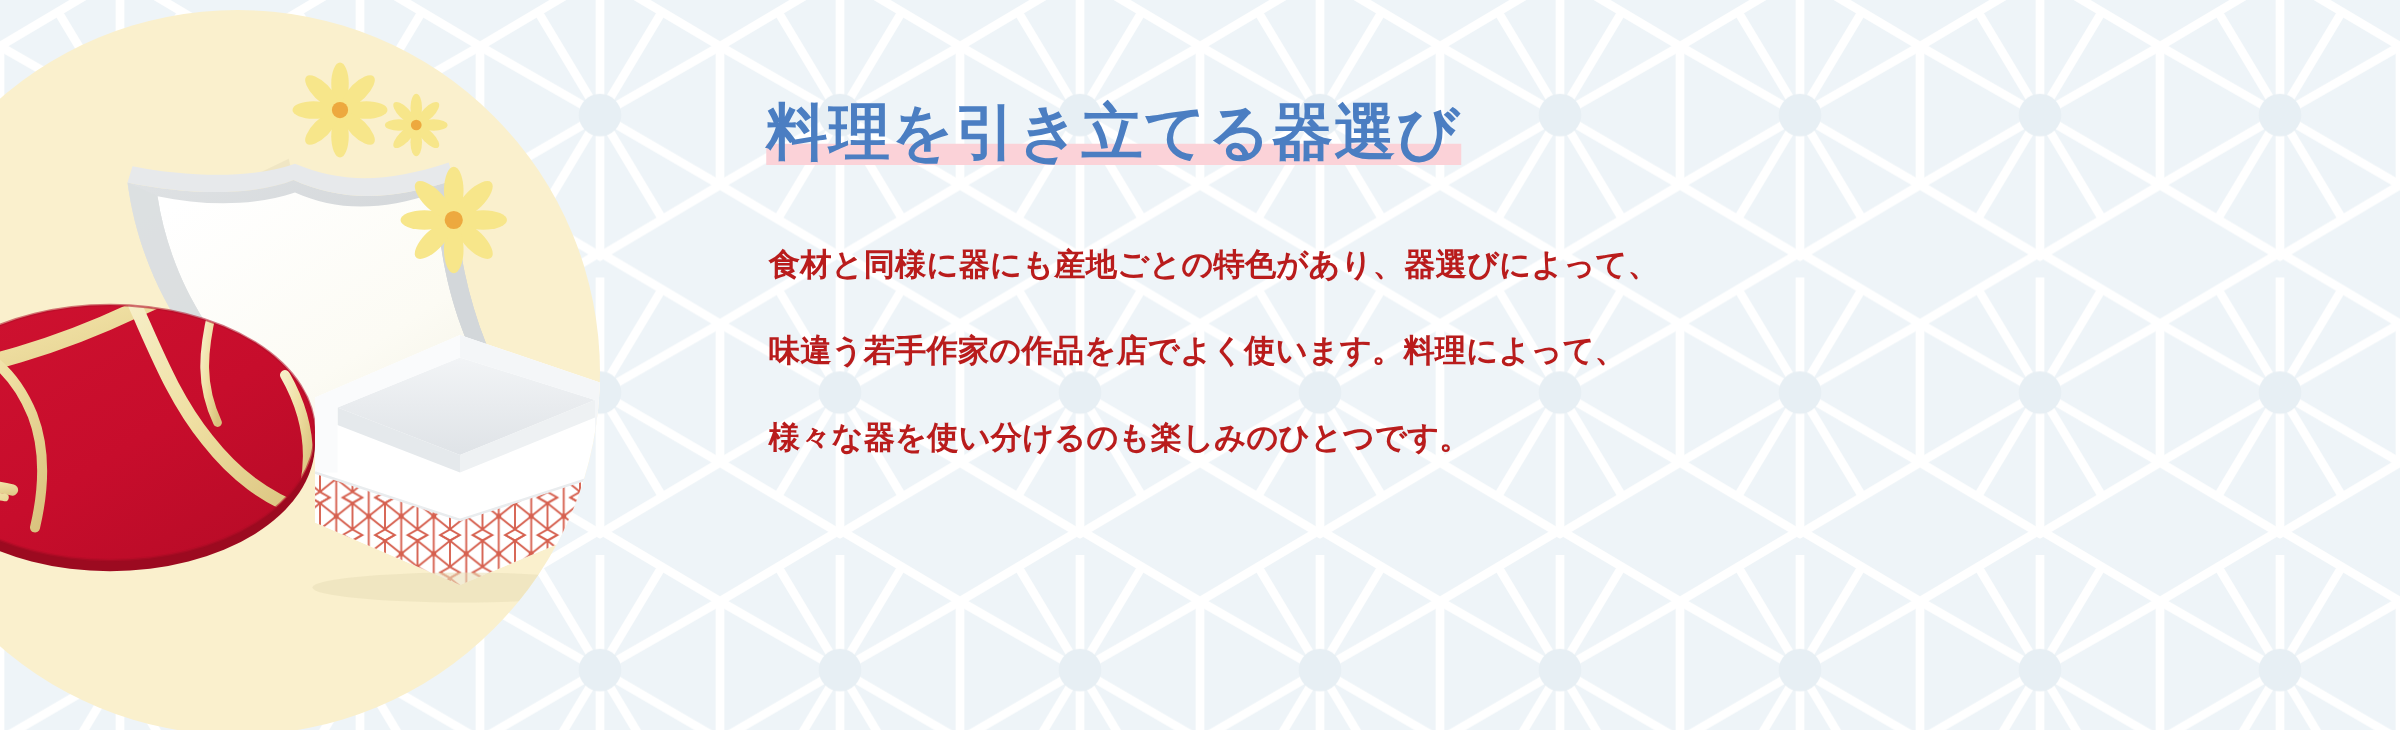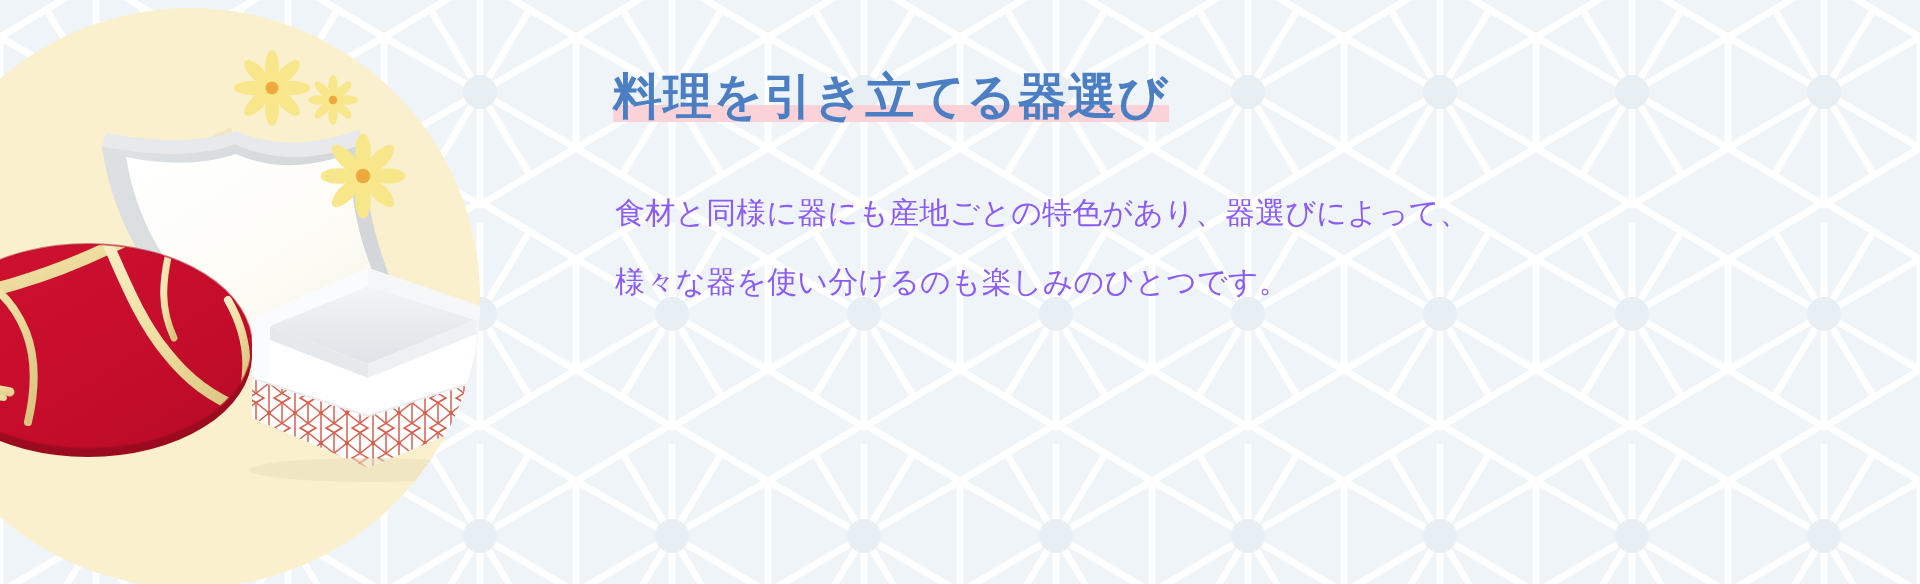--- a/index.html
+++ b/index.html
@@ -31,21 +31,21 @@
   }
 
   
   .content {
     position:absolute;
     left:613px; top:0;
     width:1000px; height:584px;
   }
   .title-wrap {
     position:absolute;
-    left:0; top:68px;
+    left:0; top:78px;
     display:inline-block;
     text-align:right;
   }
   .title-underline {
     position:absolute;
     left:0; bottom:4px;
     width:100%;
     height:17px;
     background:#fbd2d8;
     z-index:0;
@@ -59,24 +59,24 @@
     color:#4b7ec2;
     letter-spacing:0.02em;
     white-space:nowrap;
   }
   .body-copy {
     position:absolute;
     left:2px; top:178px;
     width:840px;
   }
   .body-line {
-    font-size:30px;
+    font-size:25px;
     line-height:69px;
-    color:#8b5cf6;
-    font-weight:400;
+    color:#b91c1c;
+    font-weight:700;
     letter-spacing:0.005em;
     white-space:nowrap;
   }
 </style>
 </head>
 <body>
 
 <div class="stage">
 
   <svg class="bg-pattern" viewBox="0 0 1920 584" preserveAspectRatio="none" aria-hidden="true">
@@ -262,17 +262,18 @@
 
   <div class="content">
 
     <div class="title-wrap">
       <span class="title-underline"></span>
       <h1 class="page-title">料理を引き立てる器選び</h1>
     </div>
 
     <div class="body-copy">
       <p class="body-line">食材と同様に器にも産地ごとの特色があり、器選びによって、</p>
+      <p class="body-line">味違う若手作家の作品を店でよく使います。料理によって、</p>
       <p class="body-line">様々な器を使い分けるのも楽しみのひとつです。</p>
     </div>
 
   </div>
 </div>
 
 </body></html>

